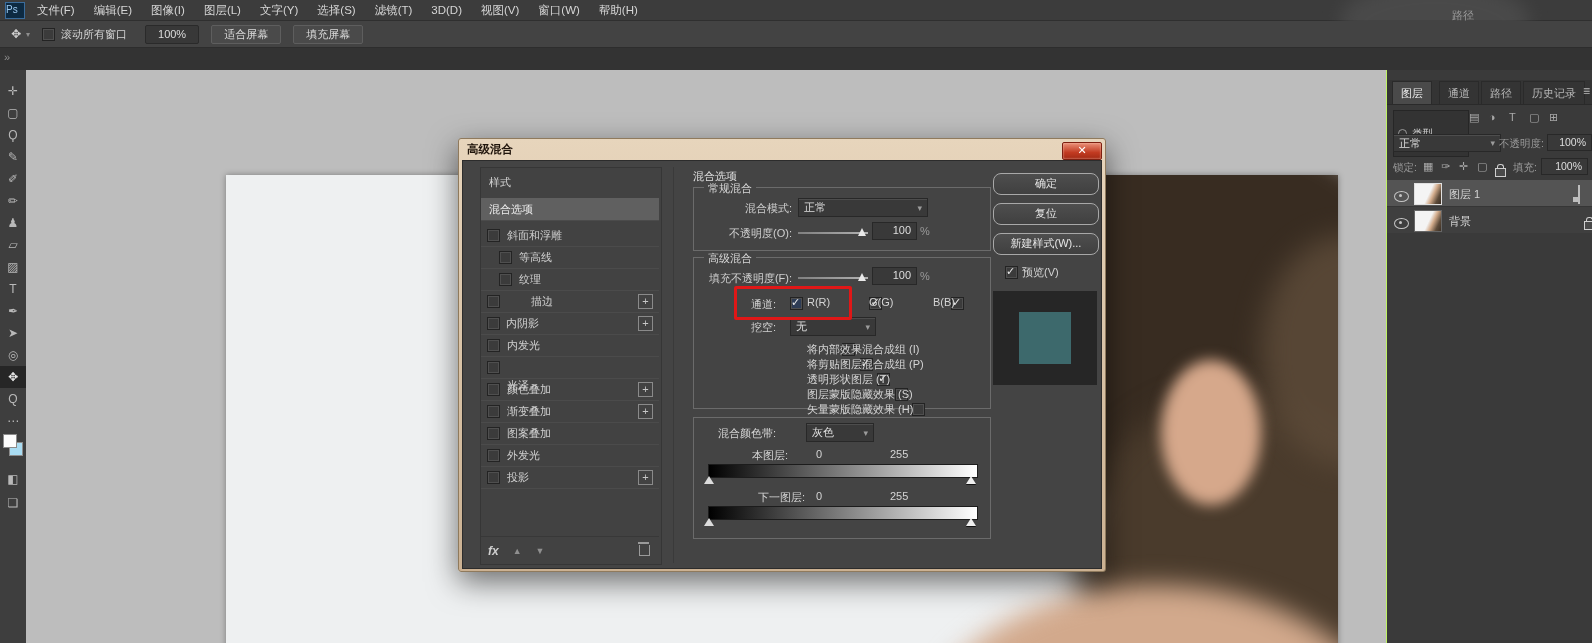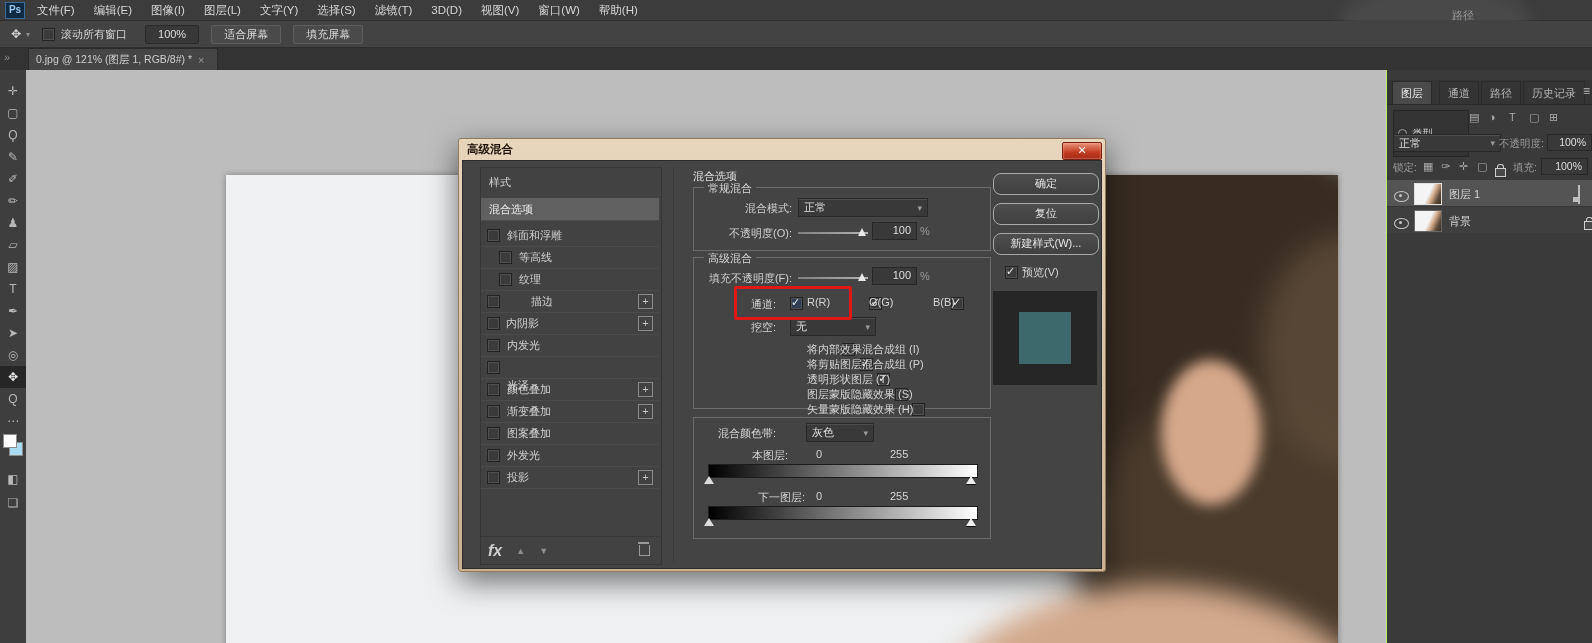--- a/index.html
+++ b/index.html
@@ -5,21 +5,21 @@
   html,body{margin:0;padding:0;background:#222;}
   #stage{position:relative;width:1592px;height:643px;overflow:hidden;
          font-family:"Liberation Sans","DejaVu Sans",sans-serif;
          background:#3c3c3c;-webkit-font-smoothing:antialiased;}
   .abs{position:absolute;}
   .t{color:#d4d4d4;font-size:11px;white-space:nowrap;}
   .dim{color:#9a9a9a;}
   
   #menubar{left:0;top:0;width:1592px;height:20px;background:#3c3c3c;border-bottom:1px solid #2f2f2f;display:flex;align-items:center;}
   .menu-item{color:#d6d6d6;font-size:11.5px;margin-right:19px;cursor:default;}
-  #pslogo{width:18px;height:15px;margin:0 12px 0 5px;background:#0d2a42;border:1px solid #3a6c9c;color:#9cc8ef;font-size:10px;font-weight:bold;text-align:center;line-height:14px;}
+  #pslogo{width:18px;height:15px;margin:0 12px 0 5px;background:#0d2a42;border:1px solid #3a6c9c;color:#9cc8ef;font-size:10px;font-weight:normal;text-align:left;line-height:14px;}
   #optionsbar{left:0;top:21px;width:1592px;height:26px;background:#434343;border-bottom:1px solid #2d2d2d;display:flex;align-items:center;}
   .opt-btn{height:17px;line-height:17px;padding:0 12px;background:#4a4a4a;border:1px solid #5e5e5e;border-radius:2px;color:#ddd;font-size:11px;margin-right:12px;}
   .opt-val{background:#383838;border:1px solid #2a2a2a;}
   #tabbar{left:0;top:48px;width:1592px;height:22px;background:#333;}
   #doctab{left:28px;top:48px;width:188px;height:22px;background:#454545;border:1px solid #2a2a2a;border-bottom:none;display:flex;align-items:center;}
   #doctab .t{font-size:10.5px;color:#cecece;margin-left:7px;}
   
   #toolcol{left:0;top:70px;width:26px;height:573px;background:#3e3e3e;border-right:1px solid #2a2a2a;}
   .tool{width:26px;height:22px;text-align:center;color:#b9b9b9;font-size:12px;line-height:22px;}
   .tool.active{background:#262626;color:#e8e8e8;}
@@ -48,21 +48,21 @@
   #dlg-body{left:3px;top:21px;width:638px;height:407px;background:#444;border:1px solid #2c2c2c;}
   
   #ls-list{left:17px;top:6px;width:180px;height:396px;background:#424242;border:1px solid #363636;}
   .ls-row{left:0;width:178px;height:22px;border-bottom:1px solid #4b4b4b;display:flex;align-items:center;}
   .ls-row .t{font-size:11px;color:#cfcfcf;}
   .ls-sel{background:#606060;}
   .cb{display:inline-block;width:11px;height:11px;background:#3b3b3b;border:1px solid #232323;box-shadow:inset 0 0 0 1px #4f4f4f;position:relative;flex:none;}
   .cb.on::after{content:"✓";position:absolute;left:0px;top:-2px;font-size:11px;color:#ececec;font-weight:bold;}
   .plusbox{position:absolute;right:6px;width:13px;height:13px;border:1px solid #8a8a8a;color:#c7c7c7;font-size:11px;line-height:12px;text-align:center;}
   #ls-footer{left:0px;top:368px;width:178px;height:27px;border-top:1px solid #383838;display:flex;align-items:center;}
-  .fx{font-style:italic;font-weight:bold;color:#cfcfcf;font-size:16px;margin-left:7px;}
+  .fx{font-style:italic;font-weight:bold;color:#cfcfcf;font-size:12px;margin-left:7px;}
   .arr{color:#8f8f8f;font-size:9px;margin-left:14px;}
   .trash{margin-left:auto;margin-right:9px;width:9px;height:10px;border:1px solid #9a9a9a;border-top:none;position:relative;}
   .trash::before{content:"";position:absolute;left:-2px;top:-3px;width:11px;height:2px;background:#9a9a9a;}
   
   .grp{border:1px solid #6b6b6b;}
   .grp-label{position:absolute;top:-7px;left:10px;background:#444;padding:0 4px;font-size:11px;color:#d8d8d8;}
   .lbl-r{text-align:right;font-size:11px;color:#cfcfcf;}
   .dd{background:#393939;border:1px solid #282828;box-shadow:inset 0 1px 0 #4d4d4d;color:#dedede;font-size:11px;display:flex;align-items:center;padding:0 5px;}
   .dd::after{content:"▾";margin-left:auto;color:#9c9c9c;font-size:9px;}
   .valbox{background:#393939;border:1px solid #282828;color:#dedede;font-size:11px;text-align:right;padding:1px 5px 0 0;}
@@ -106,24 +106,20 @@
     <span style="color:#8d8d8d;font-size:8px;margin-right:12px;">▾</span>
     <span class="cb" style="margin-right:6px;"></span>
     <span class="t" style="margin-right:18px;">滚动所有窗口</span>
     <span class="opt-btn opt-val">100%</span>
     <span class="opt-btn">适合屏幕</span>
     <span class="opt-btn">填充屏幕</span>
   </div>
 
   <div id="tabbar" class="abs"></div>
   <span class="abs" style="left:4px;top:51px;color:#8d8d8d;font-size:11px;">»</span>
-  <div id="doctab" class="abs">
-    <span class="t">0.jpg @ 121% (图层 1, RGB/8#) *</span>
-    <span style="color:#9a9a9a;font-size:11px;margin-left:6px;">×</span>
-  </div>
 
   <div id="toolcol" class="abs">
     <div class="tool" style="margin-top:10px;">✛</div>
     <div class="tool">▢</div>
     <div class="tool">Ϙ</div>
     <div class="tool">✎</div>
     <div class="tool">✐</div>
     <div class="tool">✏</div>
     <div class="tool">♟</div>
     <div class="tool">▱</div>

